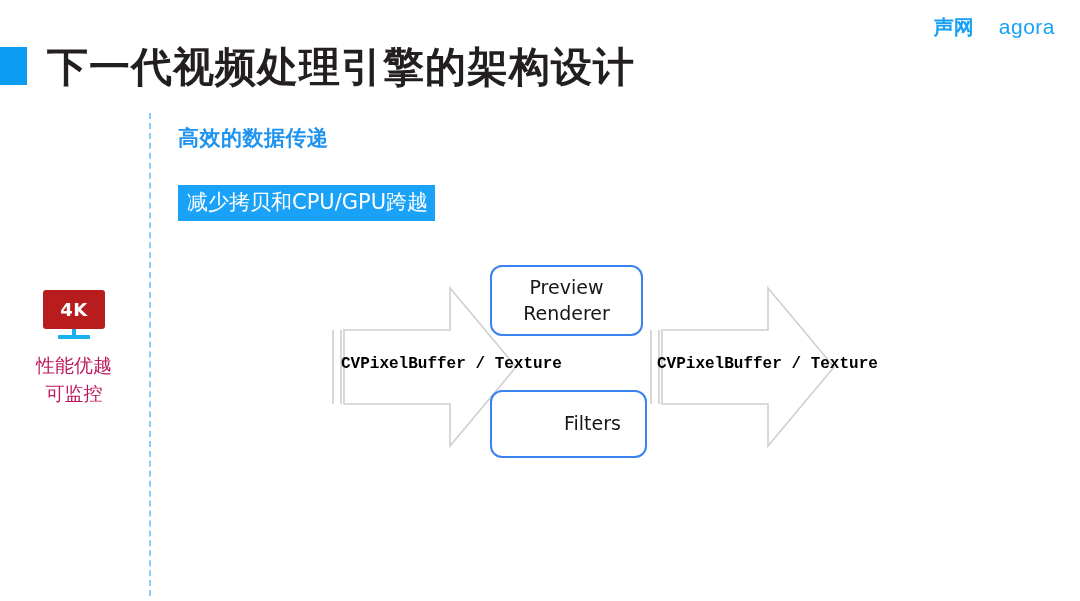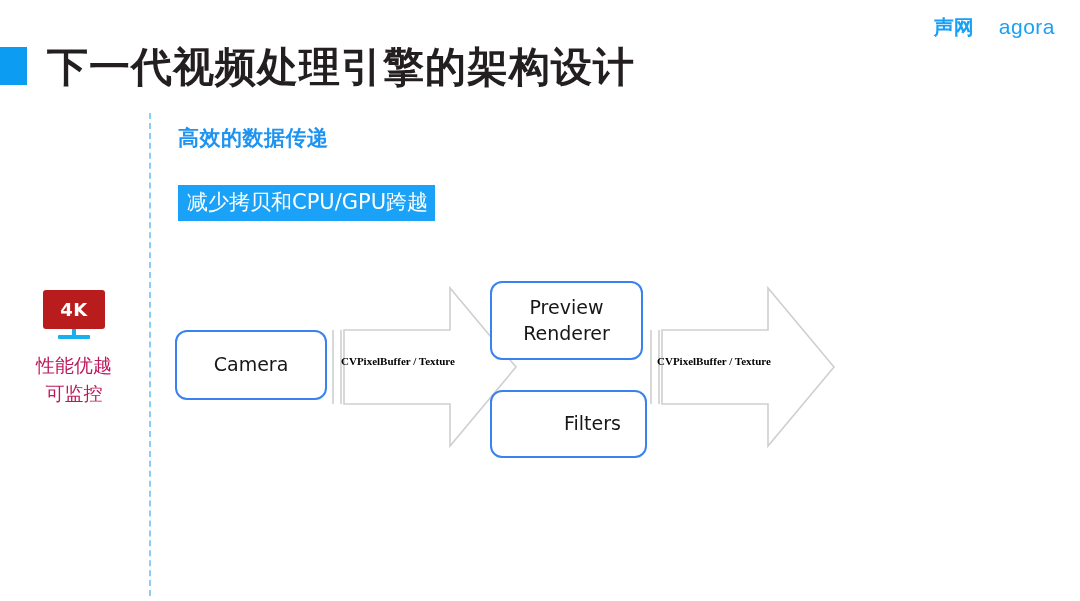--- a/index.html
+++ b/index.html
@@ -164,38 +164,38 @@
     align-items: center;
     justify-content: center;
     text-align: center;
     font-size: 19px;
     line-height: 1.35;
     color: #171717;
     font-family: "DejaVu Sans", "Liberation Sans", sans-serif;
     box-sizing: border-box;
   }
   #node-camera            { left: 175px; top: 330px; width: 152px; height: 70px; }
-  #node-preview-renderer  { left: 490px; top: 281px; width: 153px; height: 79px; }
+  #node-preview-renderer  { left: 490px; top: 265px; width: 153px; height: 71px; }
   #node-filters           { left: 490px; top: 390px; width: 157px; height: 68px; padding-left: 48px; }
   #node-hardware-encoder  { left: 823px; top: 320px; width: 160px; height: 76px; }
 
   .arrow-svg {
     position: absolute;
     overflow: visible;
   }
   #arrow-1 { left: 330px; top: 278px; }
   #arrow-2 { left: 648px; top: 278px; }
 
   .arrow-label {
     position: absolute;
-    font-size: 11px;
+    font-size: 16px;
     font-weight: bold;
     color: #000000;
     white-space: nowrap;
-    font-family: Liberation Serif, serif;
+    font-family: Liberation Mono, monospace;
   }
   #arrow-label-1 { left: 341px; top: 355px; }
   #arrow-label-2 { left: 657px; top: 355px; }
 </style>
 </head>
 <body>
 
 <div id="accent-square"></div>
 
 <div id="page-title">下一代视频处理引擎的架构设计</div>
@@ -231,23 +231,20 @@
   </svg>
   <div id="arrow-label-1" class="arrow-label">CVPixelBuffer / Texture</div>
 
   <svg id="arrow-2" class="arrow-svg" width="300" height="230" viewBox="0 0 300 230">
     <line x1="3" y1="52" x2="3" y2="126" stroke="#cfcfcf" stroke-width="1.6"></line>
     <line x1="11" y1="52" x2="11" y2="126" stroke="#cfcfcf" stroke-width="1.6"></line>
     <path d="M 14 52 L 120 52 L 120 10 L 186 89 L 120 168 L 120 126 L 14 126 Z" fill="#ffffff" stroke="#cfcfcf" stroke-width="1.6" stroke-linejoin="miter"></path>
   </svg>
   <div id="arrow-label-2" class="arrow-label">CVPixelBuffer / Texture</div>
 
-  <div id="node-camera" class="node-box">
-    <span>Camera</span>
-  </div>
 
   <div id="node-preview-renderer" class="node-box">
     <span>
       <span>Preview</span><br>
       <span>Renderer</span>
     </span>
   </div>
 
   <div id="node-filters" class="node-box">
     <span>Filters</span>

